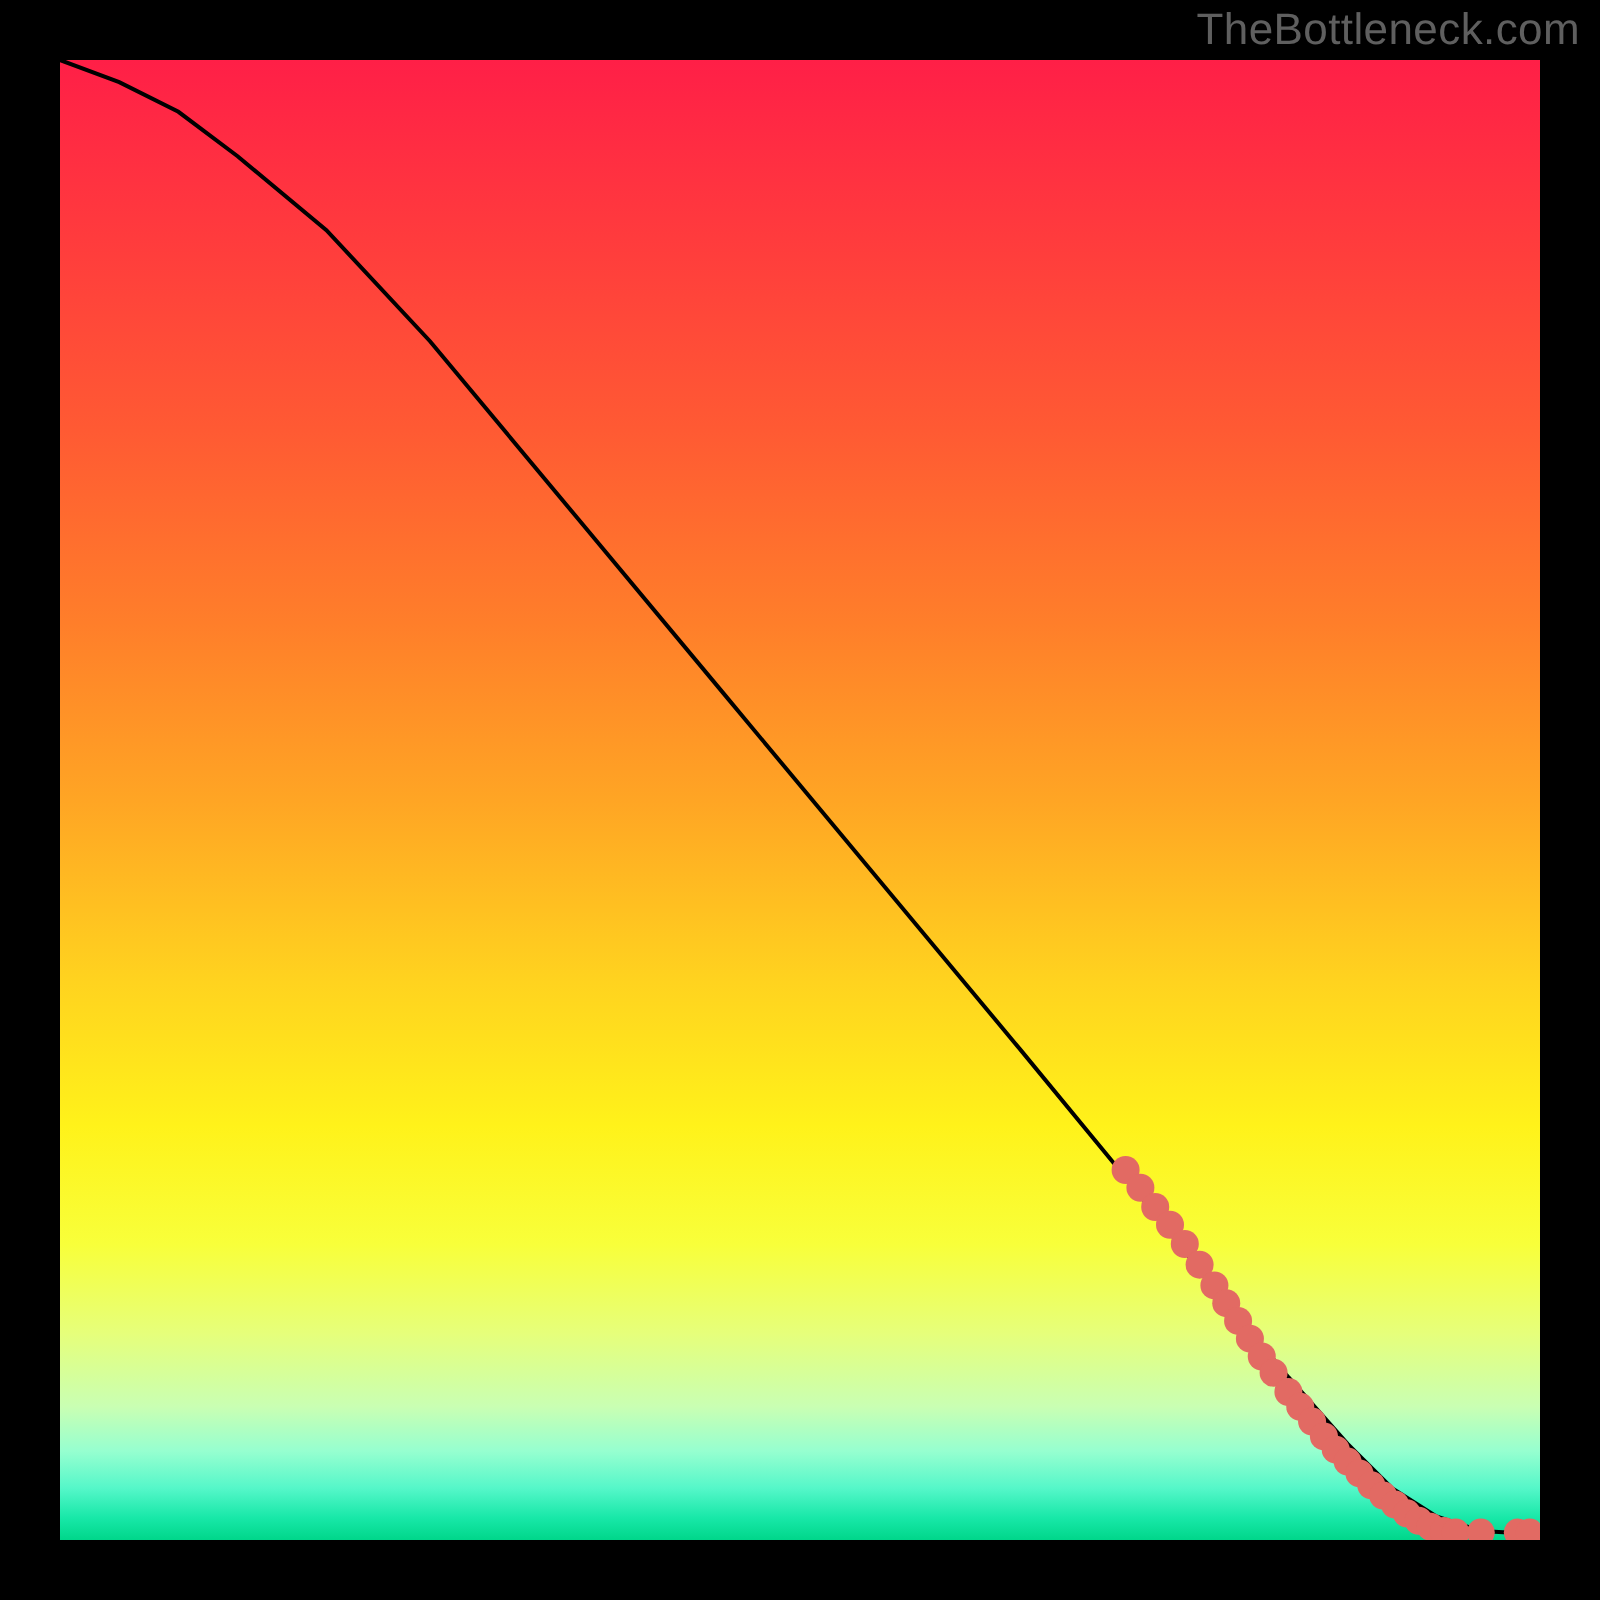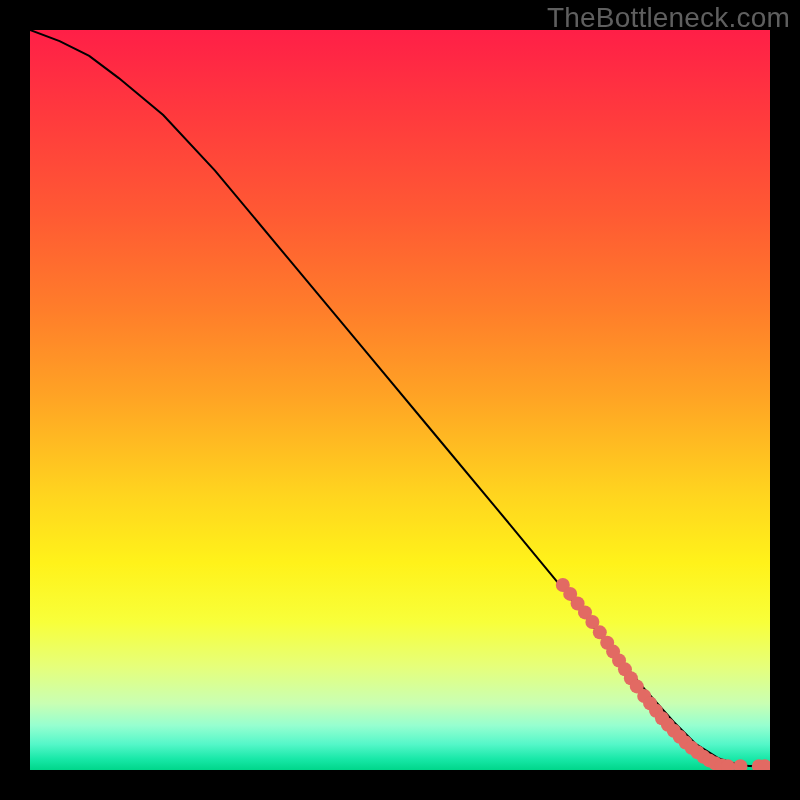--- a/index.html
+++ b/index.html
@@ -15,21 +15,21 @@
     position: relative;
     width: 800px;
     height: 800px;
     background: #000;
   }
   .watermark {
     position: absolute;
     top: 2px;
     right: 10px;
     color: #5f5f5f;
-    font-size: 28px;
+    font-size: 22px;
     letter-spacing: 0.2px;
     z-index: 10;
   }
   .plot {
     position: absolute;
     
     left: 30px;
     top: 30px;
     width: 740px;
     height: 740px;

